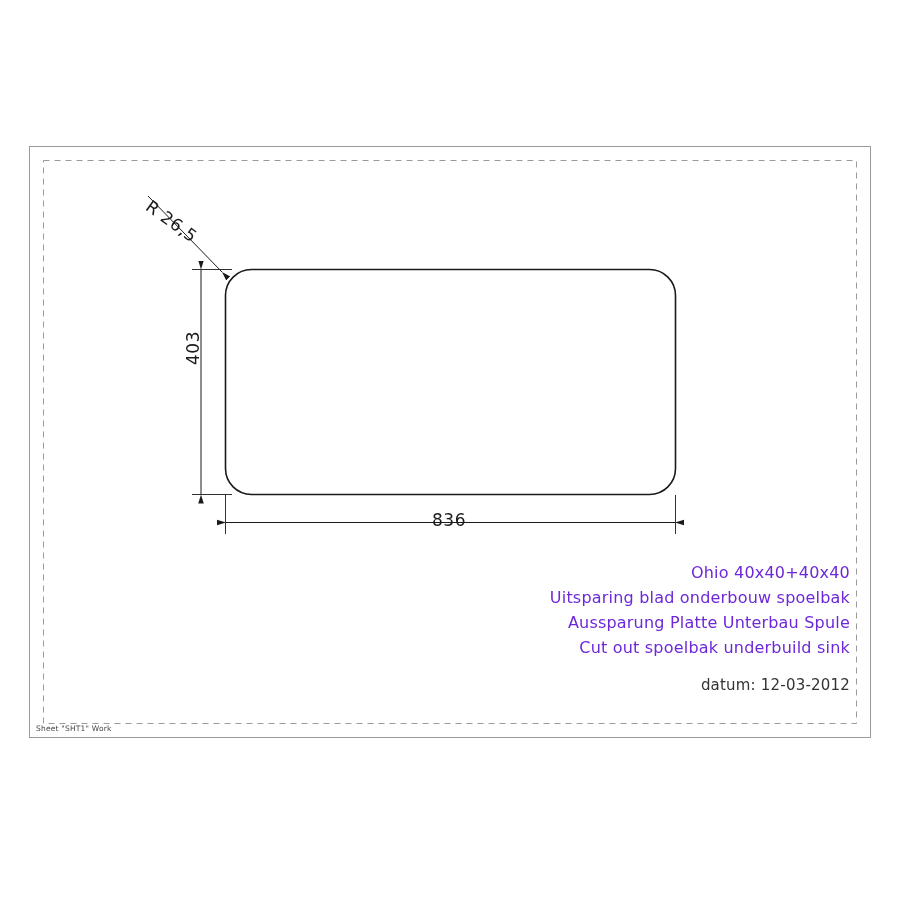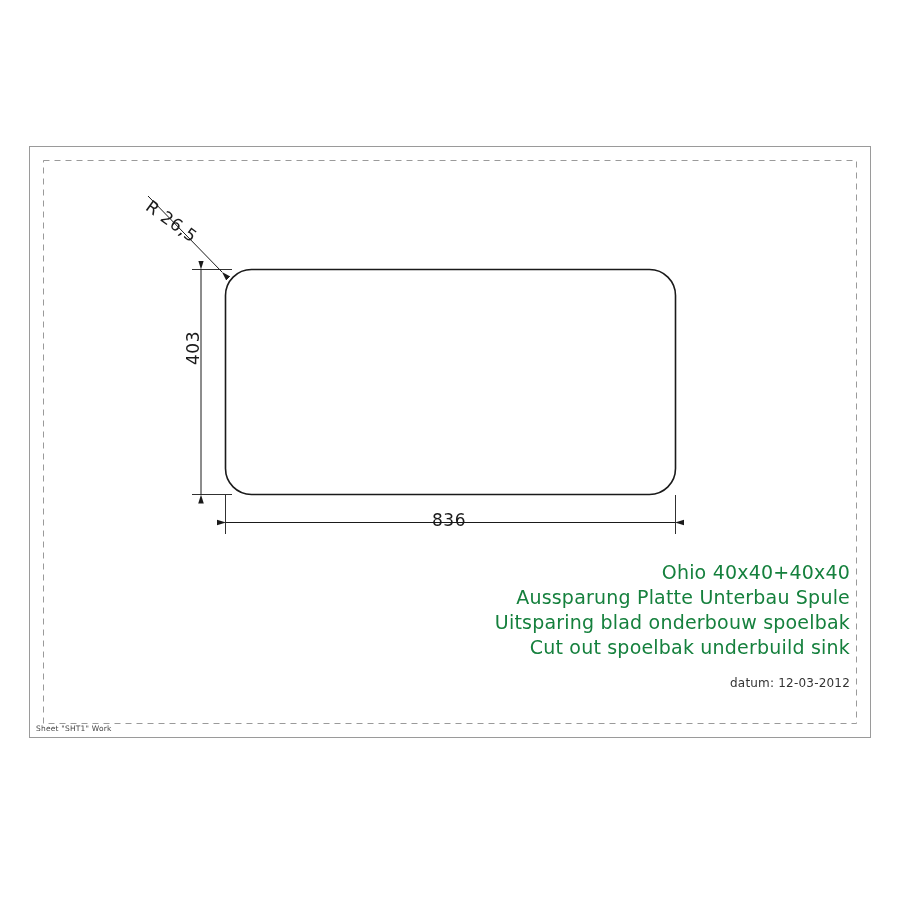--- a/index.html
+++ b/index.html
@@ -33,28 +33,28 @@
     color: #1a1a1a;
   }
   #title-block {
     position: absolute;
     left: 420px;
     top: 560px;
     width: 430px;
     text-align: right;
   }
   #title-block .line {
-    font-size: 19px;
+    font-size: 16px;
     line-height: 25px;
     letter-spacing: 0.2px;
-    color: #15803d;
+    color: #6d28d9;
   }
   #title-block .date {
     margin-top: 16px;
-    font-size: 12px;
+    font-size: 15px;
     color: #333;
     letter-spacing: 0.2px;
   }
   .dim-label {
     font-size: 17px;
     letter-spacing: 0.5px;
   }
   #dim-width-label {
     left: 432px;
     top: 510px;
@@ -114,21 +114,21 @@
   </svg>
 
   <div class="txt dim-label" id="dim-width-label">836</div>
 
   <div class="txt dim-label" id="dim-height-label">403</div>
 
   <div class="txt" id="radius-label">R 26,5</div>
 
   <div id="title-block">
     <div class="line">Ohio 40x40+40x40</div>
+    <div class="line">Uitsparing blad onderbouw spoelbak</div>
     <div class="line">Aussparung Platte Unterbau Spule</div>
-    <div class="line">Uitsparing blad onderbouw spoelbak</div>
     <div class="line">Cut out spoelbak underbuild sink</div>
     <div class="date">datum: 12-03-2012</div>
   </div>
 
   <div class="txt" id="sheet-note">Sheet "SHT1" Work</div>
 
 </div>
 
 </body></html>

